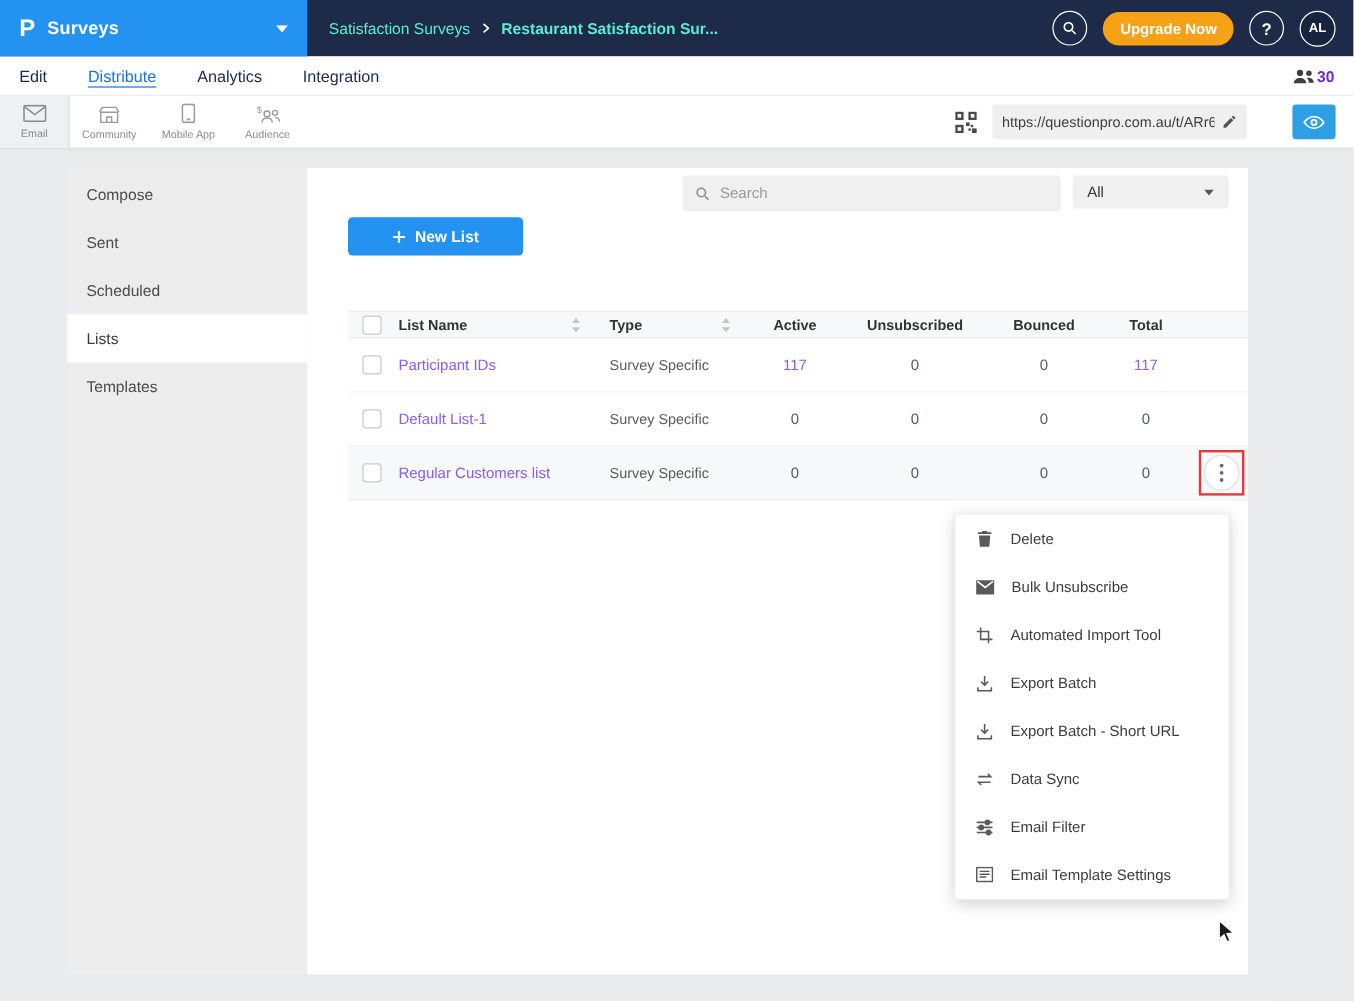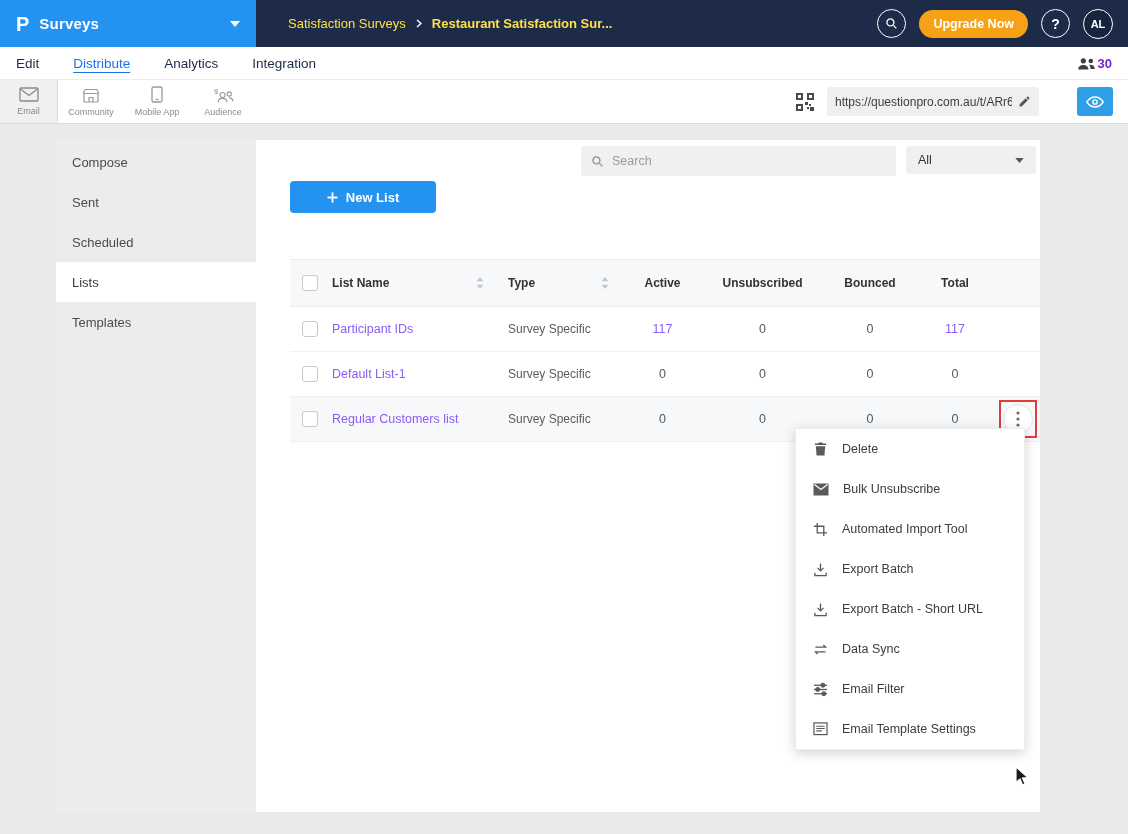--- a/index.html
+++ b/index.html
@@ -12,21 +12,21 @@
     color: #333;
   }
   svg { display:block; }
 
   
   .topbar { height:47px; background:#1d2b49; display:flex; align-items:center; }
   .logo-box { width:256px; height:47px; background:#2492f0; display:flex; align-items:center; padding:0 16px; color:#fff; cursor:pointer; }
   .p-logo { font-size:20px; font-weight:800; margin-right:10px; line-height:1; }
   .product-name { font-size:15px; font-weight:700; letter-spacing:.2px; }
   .logo-chevron { margin-left:auto; }
-  .breadcrumb { display:flex; align-items:center; gap:10px; color:#fde047; font-size:13px; margin-left:32px; }
+  .breadcrumb { display:flex; align-items:center; gap:10px; color:#5eead4; font-size:13px; margin-left:18px; }
   .crumb-2 { font-weight:600; }
   .topbar-right { margin-left:auto; display:flex; align-items:center; gap:13px; padding-right:15px; }
   .circle-btn { width:29px; height:29px; border:1.6px solid #fff; border-radius:50%; display:flex; align-items:center; justify-content:center; color:#fff; font-size:14px; font-weight:700; cursor:pointer; background:transparent; }
   .upgrade-btn { background:#f7a117; color:#fff; font-size:12.5px; font-weight:700; border:none; border-radius:14px; padding:7px 14px; cursor:pointer; font-family:inherit; }
   .avatar { width:30px; height:30px; border-radius:50%; border:1.6px solid #fff; background:#16243f; color:#fff; font-size:11px; font-weight:700; display:flex; align-items:center; justify-content:center; cursor:pointer; }
 
   
   .nav-row { height:33px; background:#fff; display:flex; align-items:center; padding:0 16px; border-bottom:1px solid #ededed; }
   .tab { font-size:13.5px; color:#1b2a4a; margin-right:34px; cursor:pointer; }
   .tab.active { color:#1a73e8; text-decoration:underline; text-underline-offset:4px; }
@@ -41,32 +41,32 @@
   .url-text { flex:1; white-space:nowrap; overflow:hidden; }
   .eye-btn { width:36px; height:29px; background:#2f9fe5; border:none; border-radius:3px; display:flex; align-items:center; justify-content:center; margin-left:25px; cursor:pointer; }
 
   
   .content { position:relative; height:710px; padding:16px 88px 0 56px; display:flex; }
   .sidebar { width:200px; height:672px; background:#ececed; flex-shrink:0; padding-top:2px; }
   .side-item { height:40px; display:flex; align-items:center; padding-left:16px; font-size:13px; color:#4b4b4b; cursor:pointer; }
   .side-item.active { background:#fff; color:#3c3c3c; }
   .panel { flex:1; background:#fff; height:672px; position:relative; }
 
-  .panel-top { display:flex; justify-content:flex-end; padding:6px 4px 0 0; gap:10px; }
+  .panel-top { display:flex; justify-content:flex-end; padding:6px 16px 0 0; gap:10px; }
   .search-box { width:315px; height:30px; background:#f0f0f1; border-radius:3px; display:flex; align-items:center; padding:0 10px; gap:8px; }
   .search-box input { border:none; outline:none; background:transparent; font-family:inherit; font-size:12.5px; color:#444; width:100%; }
   .search-box input::placeholder { color:#9a9a9a; }
   .filter-select { width:130px; height:28px; background:#f0f0f1; border-radius:3px; display:flex; align-items:center; justify-content:space-between; padding:0 12px; font-size:12.5px; color:#333; cursor:pointer; }
 
   .new-list-btn { margin:5px 0 0 34px; width:146px; height:32px; background:#2492f0; color:#fff; border:none; border-radius:4px; font-size:13px; font-weight:700; display:flex; align-items:center; justify-content:center; gap:8px; cursor:pointer; font-family:inherit; }
 
   
   .table { margin:46px 0 0 34px; width:750px; font-size:12.5px; }
   .t-row { display:grid; grid-template-columns:40px 170px 125px 75px 125px 90px 80px 45px; align-items:center; height:45px; border-bottom:1px solid #f0f0f0; }
-  .t-head { background:#f7f8f9; border-top:1px solid #ececec; border-bottom:1px solid #ececec; height:48px; font-weight:700; color:#333; font-size:12px; }
+  .t-head { background:#f7f8f9; border-top:1px solid #ececec; border-bottom:1px solid #ececec; height:23px; font-weight:700; color:#333; font-size:12px; }
   .t-row.hovered { background:#f7f8fa; }
   .c-check { padding-left:12px; }
   .checkbox { width:16px; height:16px; border:1.5px solid #c9c9c9; border-radius:3px; background:#fff; cursor:pointer; }
   .c-name { display:flex; align-items:center; padding-left:2px; }
   .c-type { display:flex; align-items:center; padding-left:8px; color:#5b5b5b; font-size:12px; }
   .t-head .c-type { color:#333; font-size:12px; }
   .c-num { text-align:center; color:#4e5a64; }
   .t-head .c-num { color:#333; }
   .sort { margin-left:auto; margin-right:16px; cursor:pointer; }
   .link { color:#8b5cf6; cursor:pointer; }

